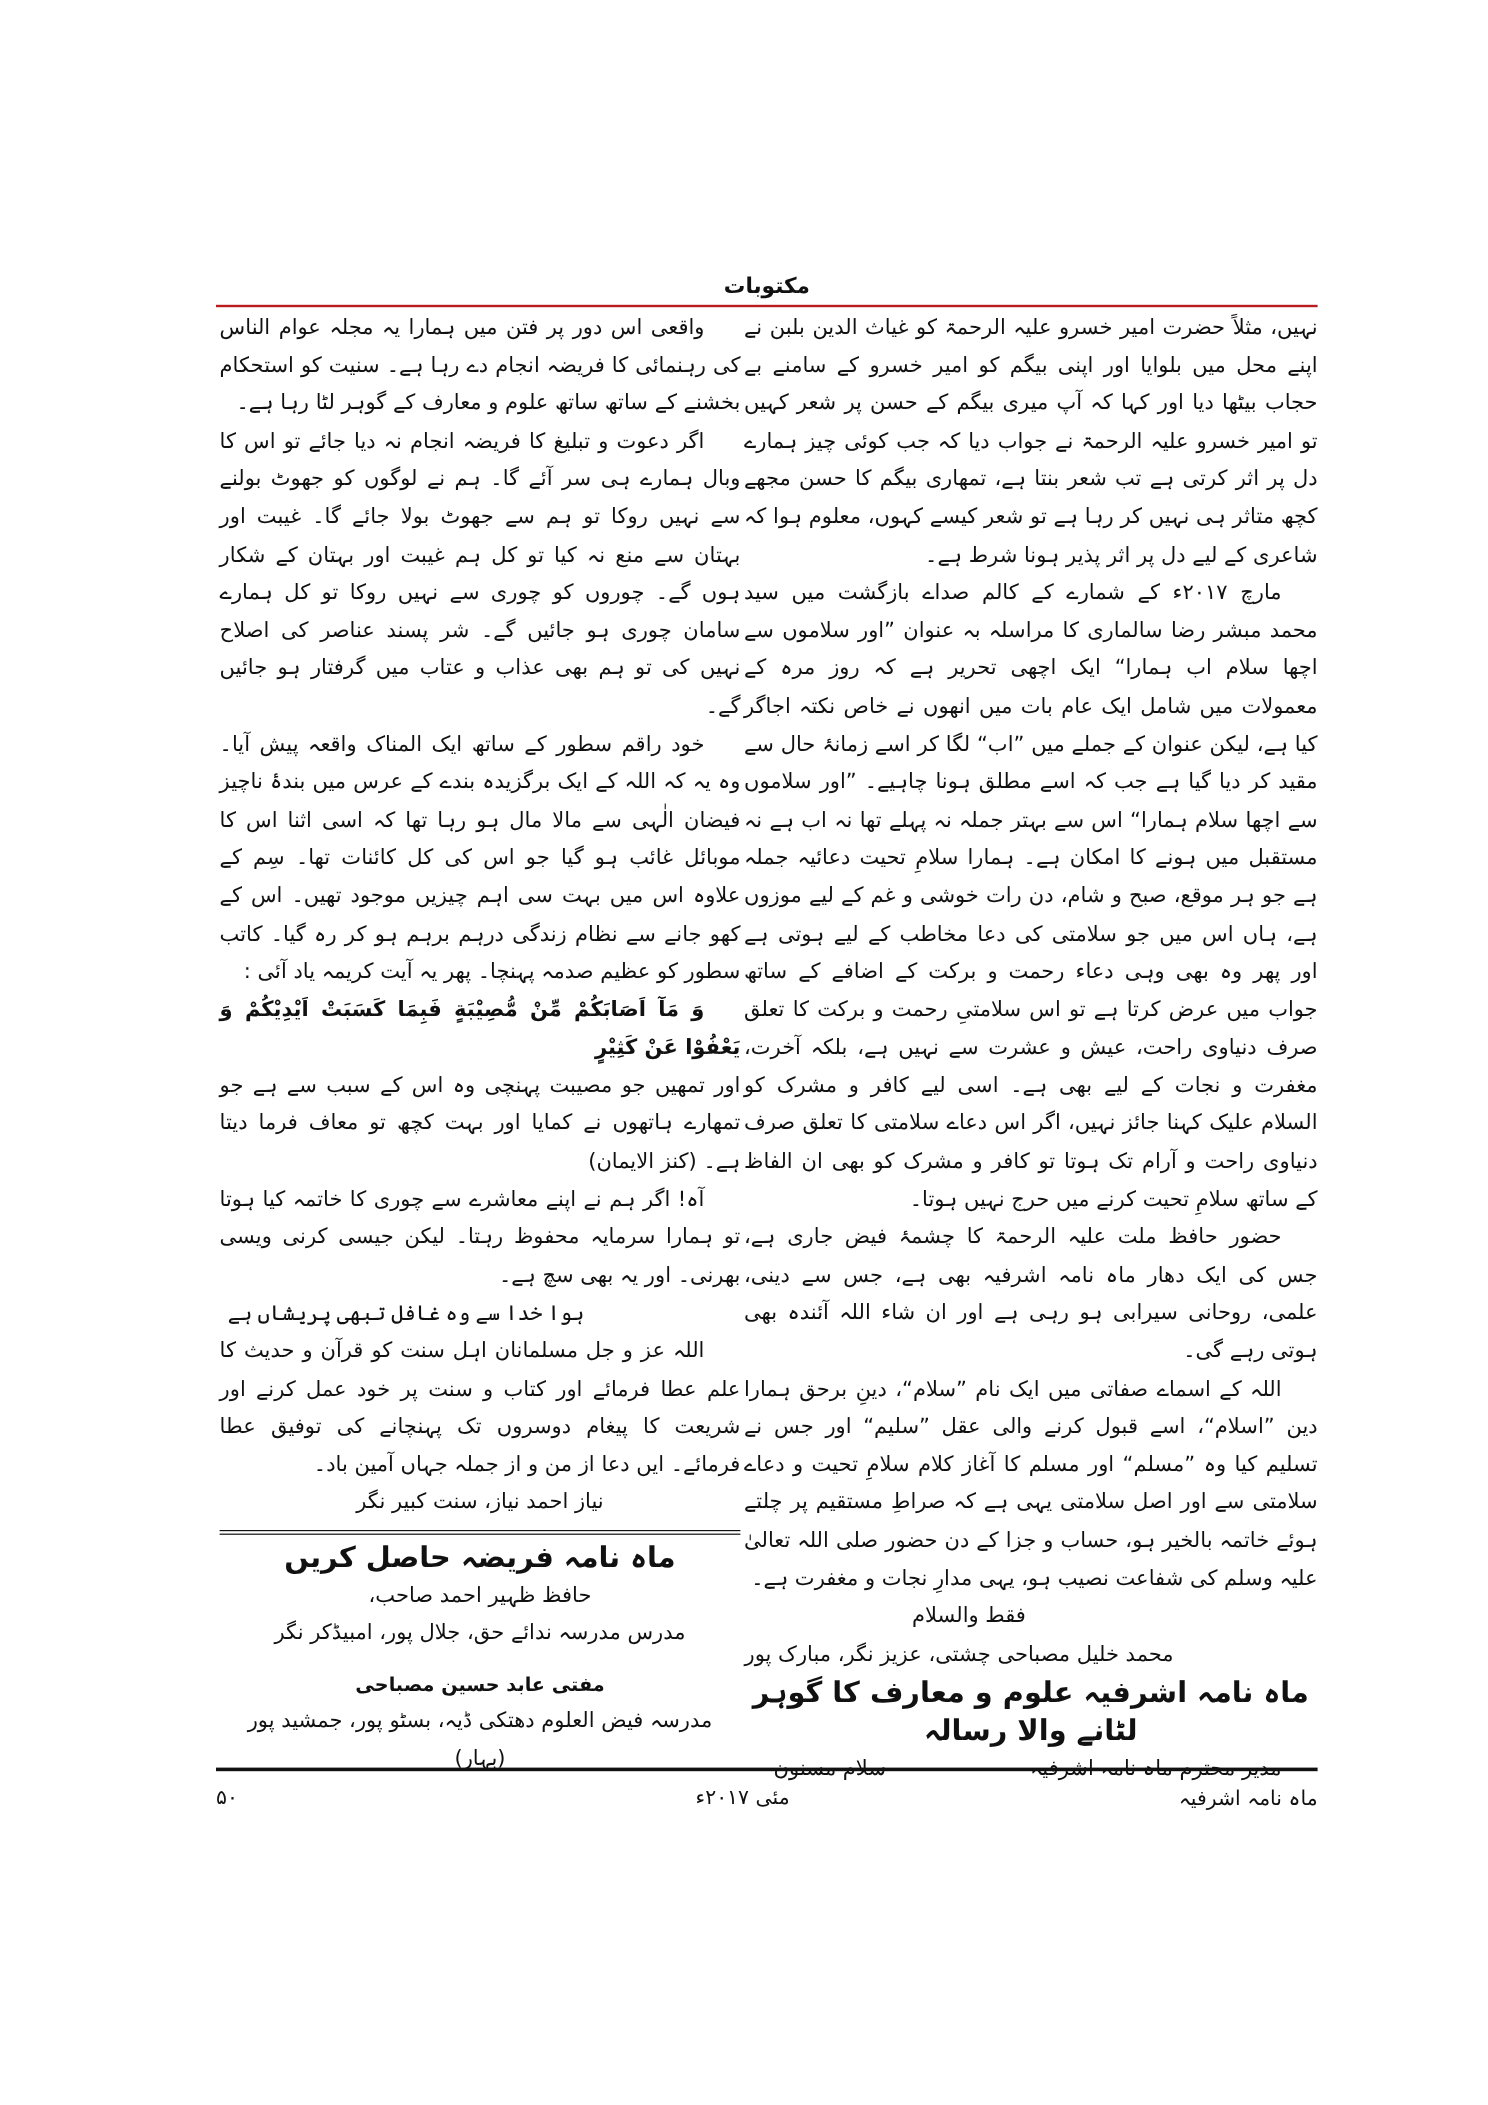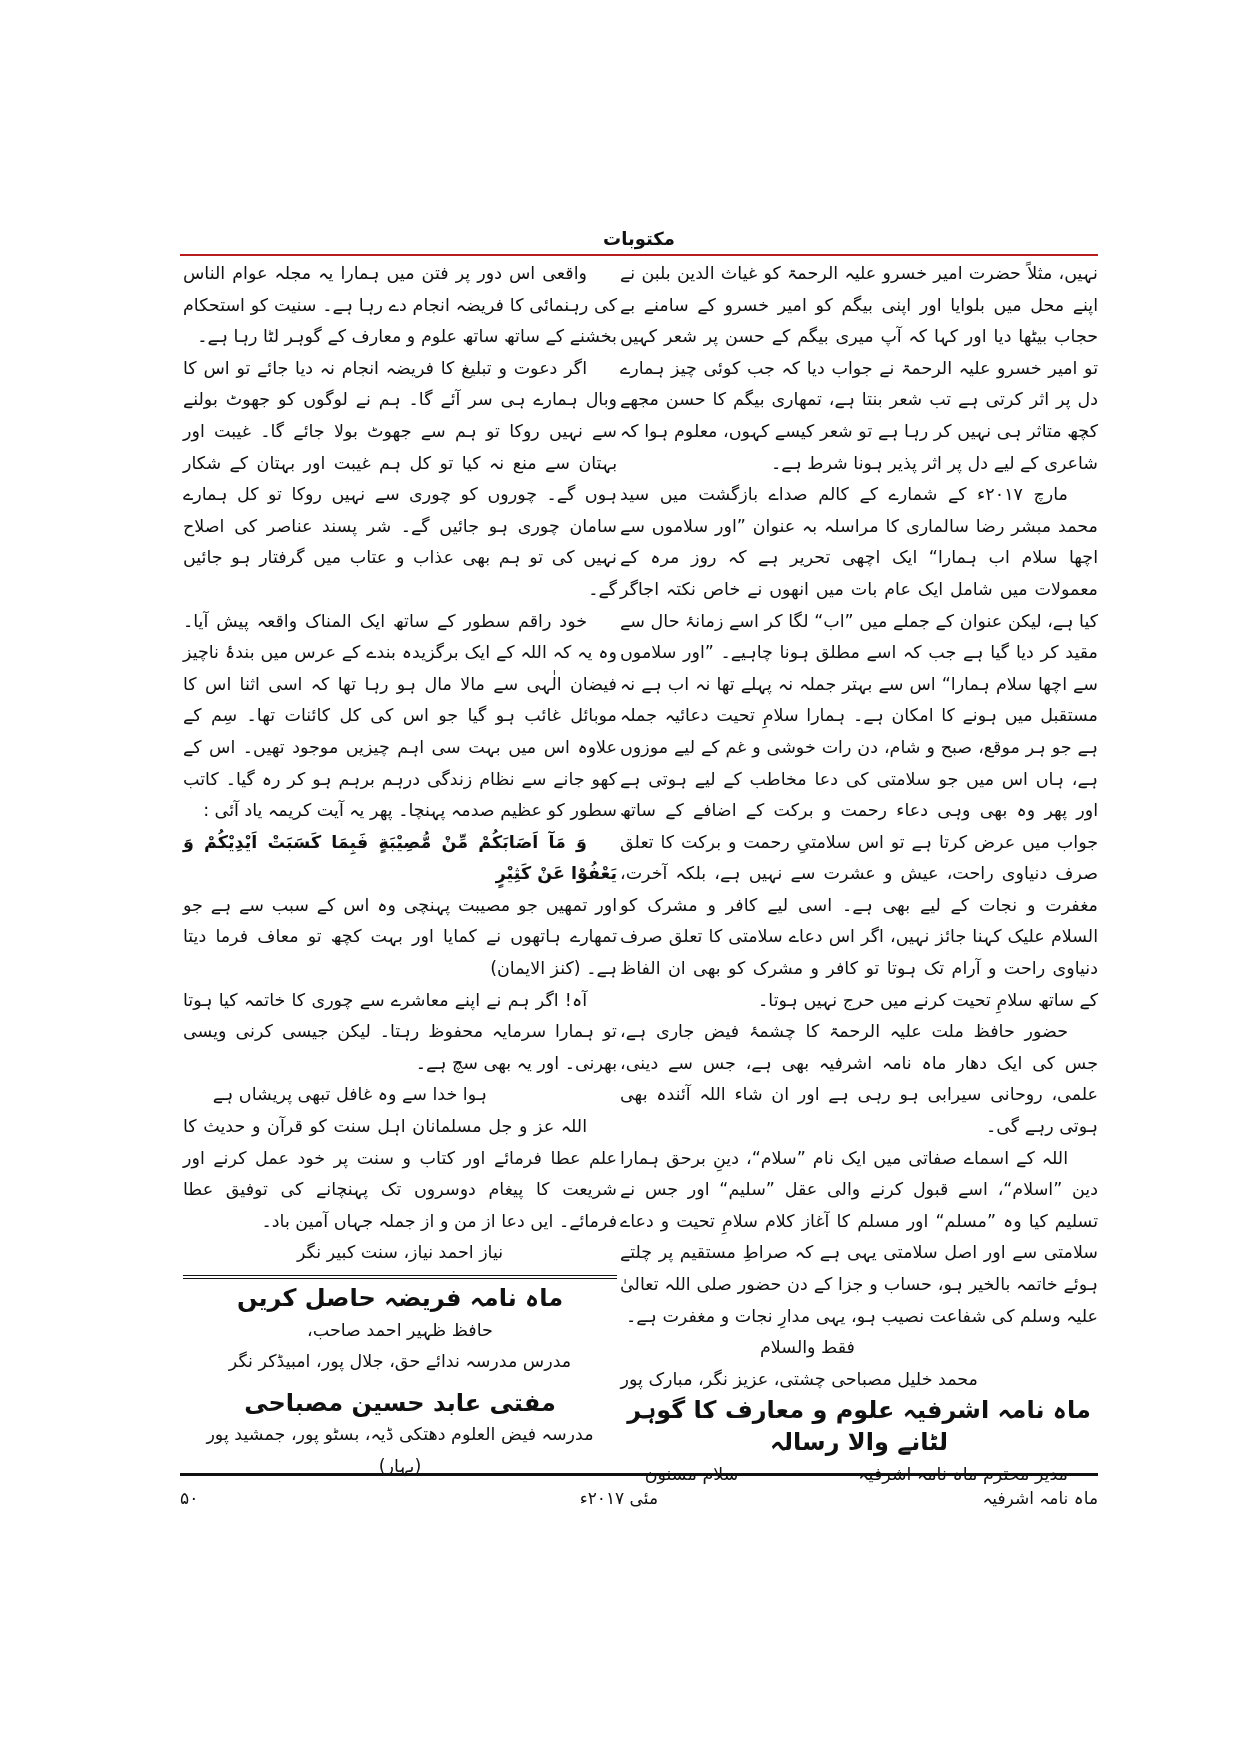--- a/index.html
+++ b/index.html
@@ -5,29 +5,29 @@
   html, body { margin: 0; padding: 0; background: #ffffff; }
   body { width: 1240px; height: 1754px; position: relative; overflow: hidden; font-family: "DejaVu Sans", sans-serif; color: #111; }
   .page-header { position: absolute; left: 180px; top: 228px; width: 918px; height: 26px; border-bottom: 2px solid #b91c1c; }
   .page-header .title { position: absolute; left: 0; right: 0; top: 0; text-align: center; font-size: 18px; font-weight: bold; direction: rtl; }
   .col { position: absolute; top: 258px; direction: rtl; text-align: justify; font-size: 17.5px; line-height: 31.6px; }
   .col-right { left: 620px; width: 478px; }
   .col-left { left: 183px; width: 434px; }
   .col p { margin: 0; }
   .indent { text-indent: 30px; }
   .verse { text-indent: 30px; font-weight: bold; }
-  .couplet { padding-right: 130px; }
+  .couplet { padding-right: 130px; font-family: Liberation Serif, serif; }
   .sig { padding-right: 120px; text-align: right; }
   .bold-line { font-weight: bold; text-align: center; font-size: 24px; }
   .closing { display: flex; justify-content: flex-start; gap: 120px; padding-right: 30px; }
   .ad-box { margin-top: 6px; border-top: 4px double #111; padding-top: 4px; text-align: center; }
   .ad-title { font-size: 24px; font-weight: bold; text-align: center; }
   .ad-sub { font-size: 19px; font-weight: bold; text-align: center; text-decoration: none; }
   .ad-line { text-align: center; }
-  .ad-name { font-size: 24px; font-weight: bold; text-align: center; }
+  .ad-name { font-size: 16px; font-weight: bold; text-align: center; }
   .page-footer { position: absolute; left: 180px; top: 1473px; width: 918px; height: 40px; border-top: 3px solid #111; direction: rtl; font-size: 17px; }
   .page-footer span { position: absolute; top: 12px; }
   .pf-mag { right: 0; }
   .pf-date { right: 440px; }
   .pf-num { left: 0; }
   .spacer { height: 10px; }
 </style>
 </head>
 <body>
 

